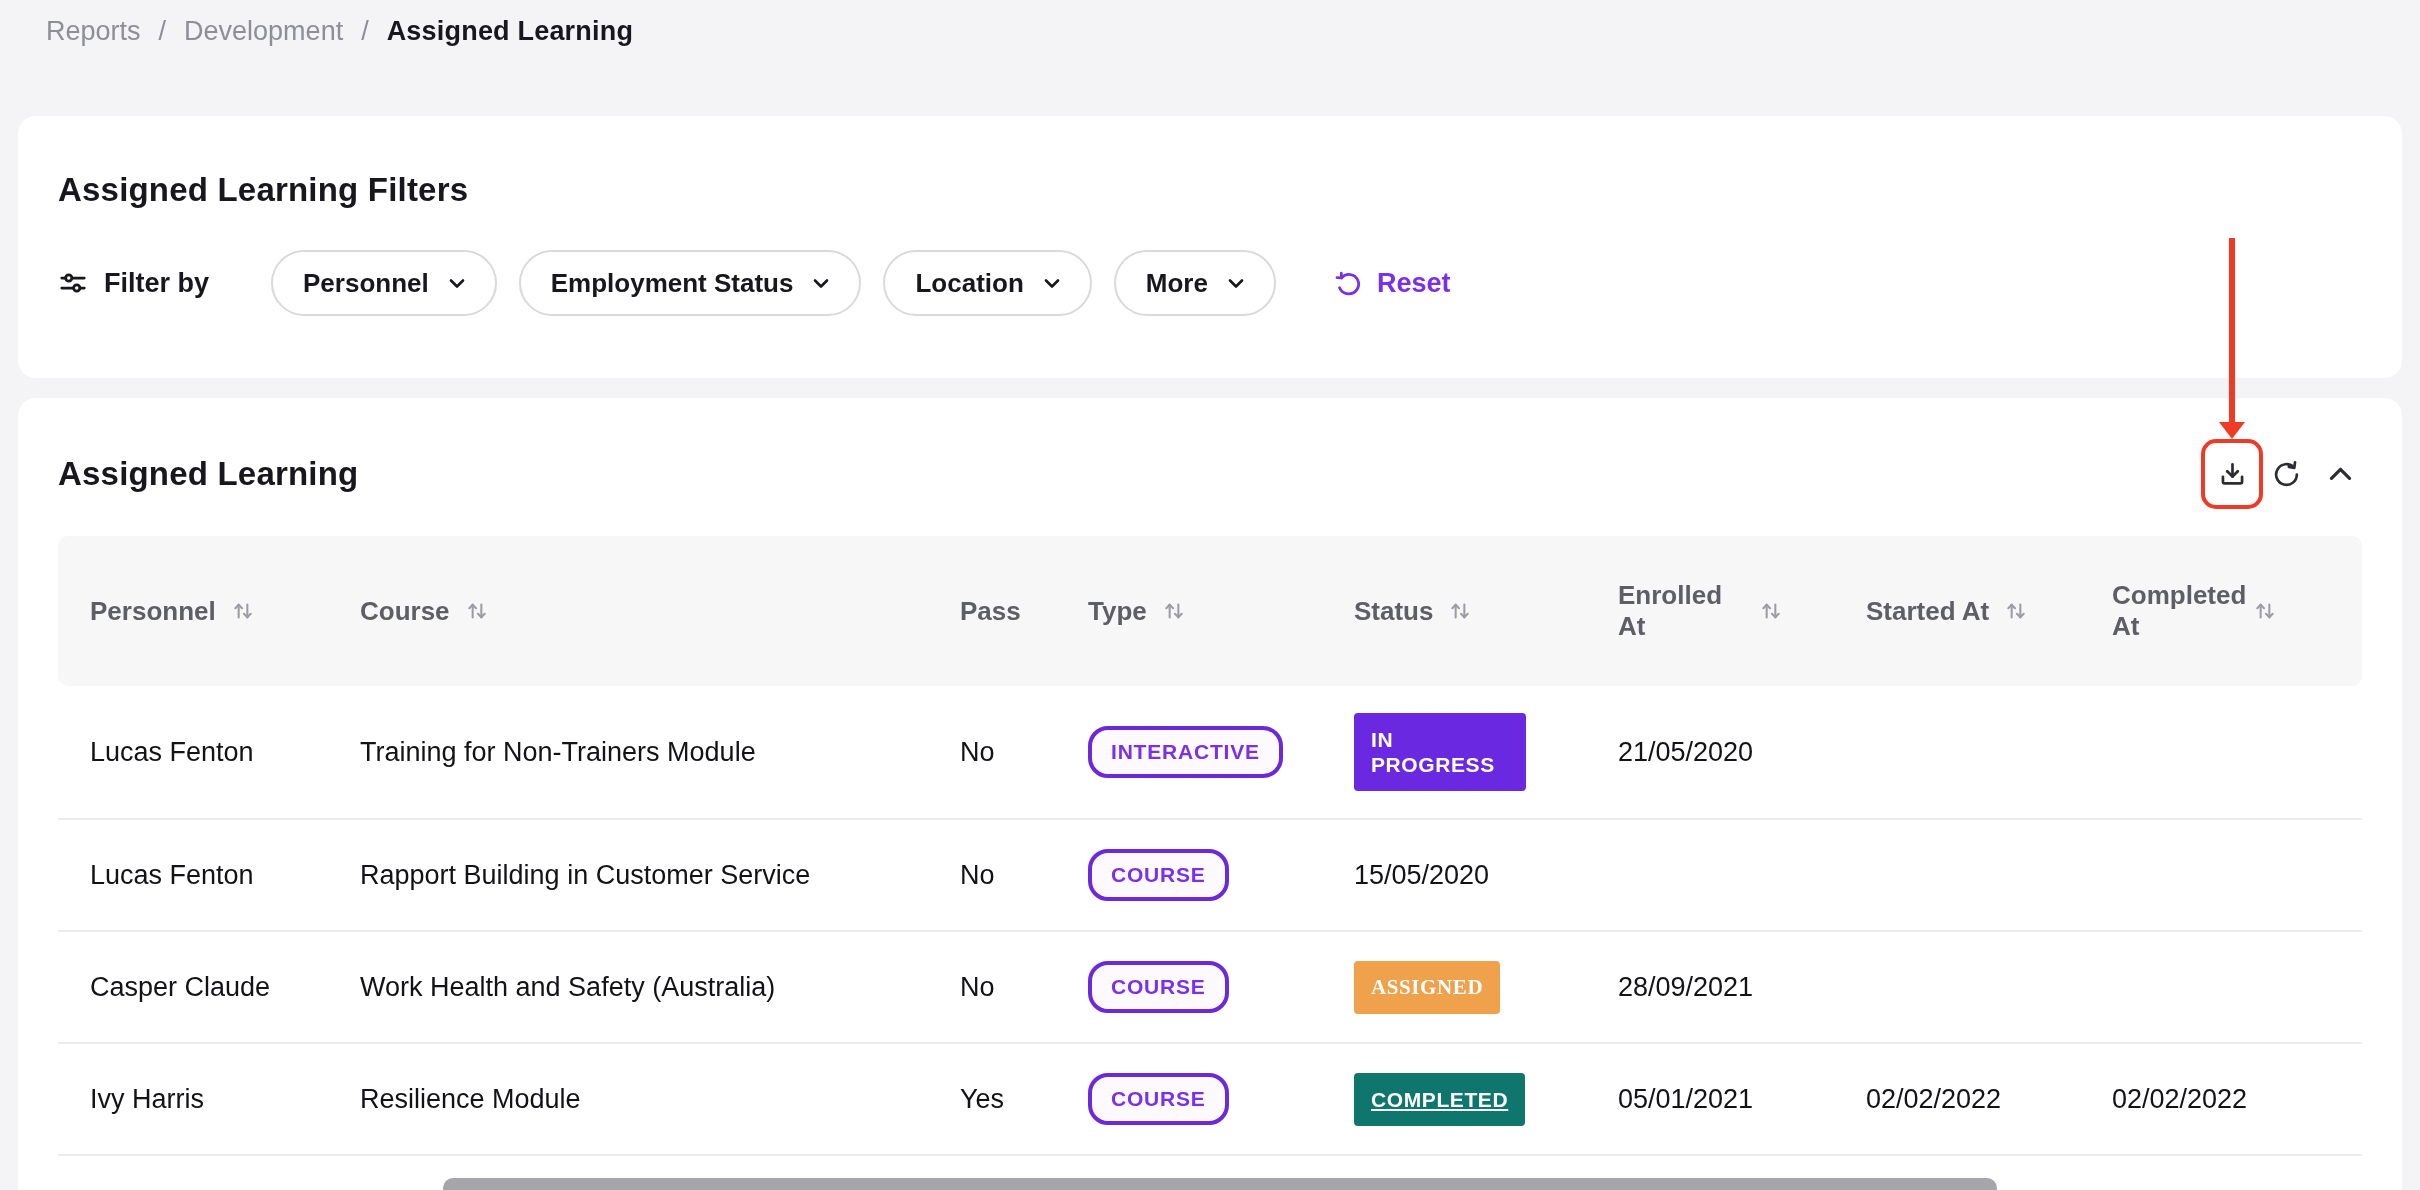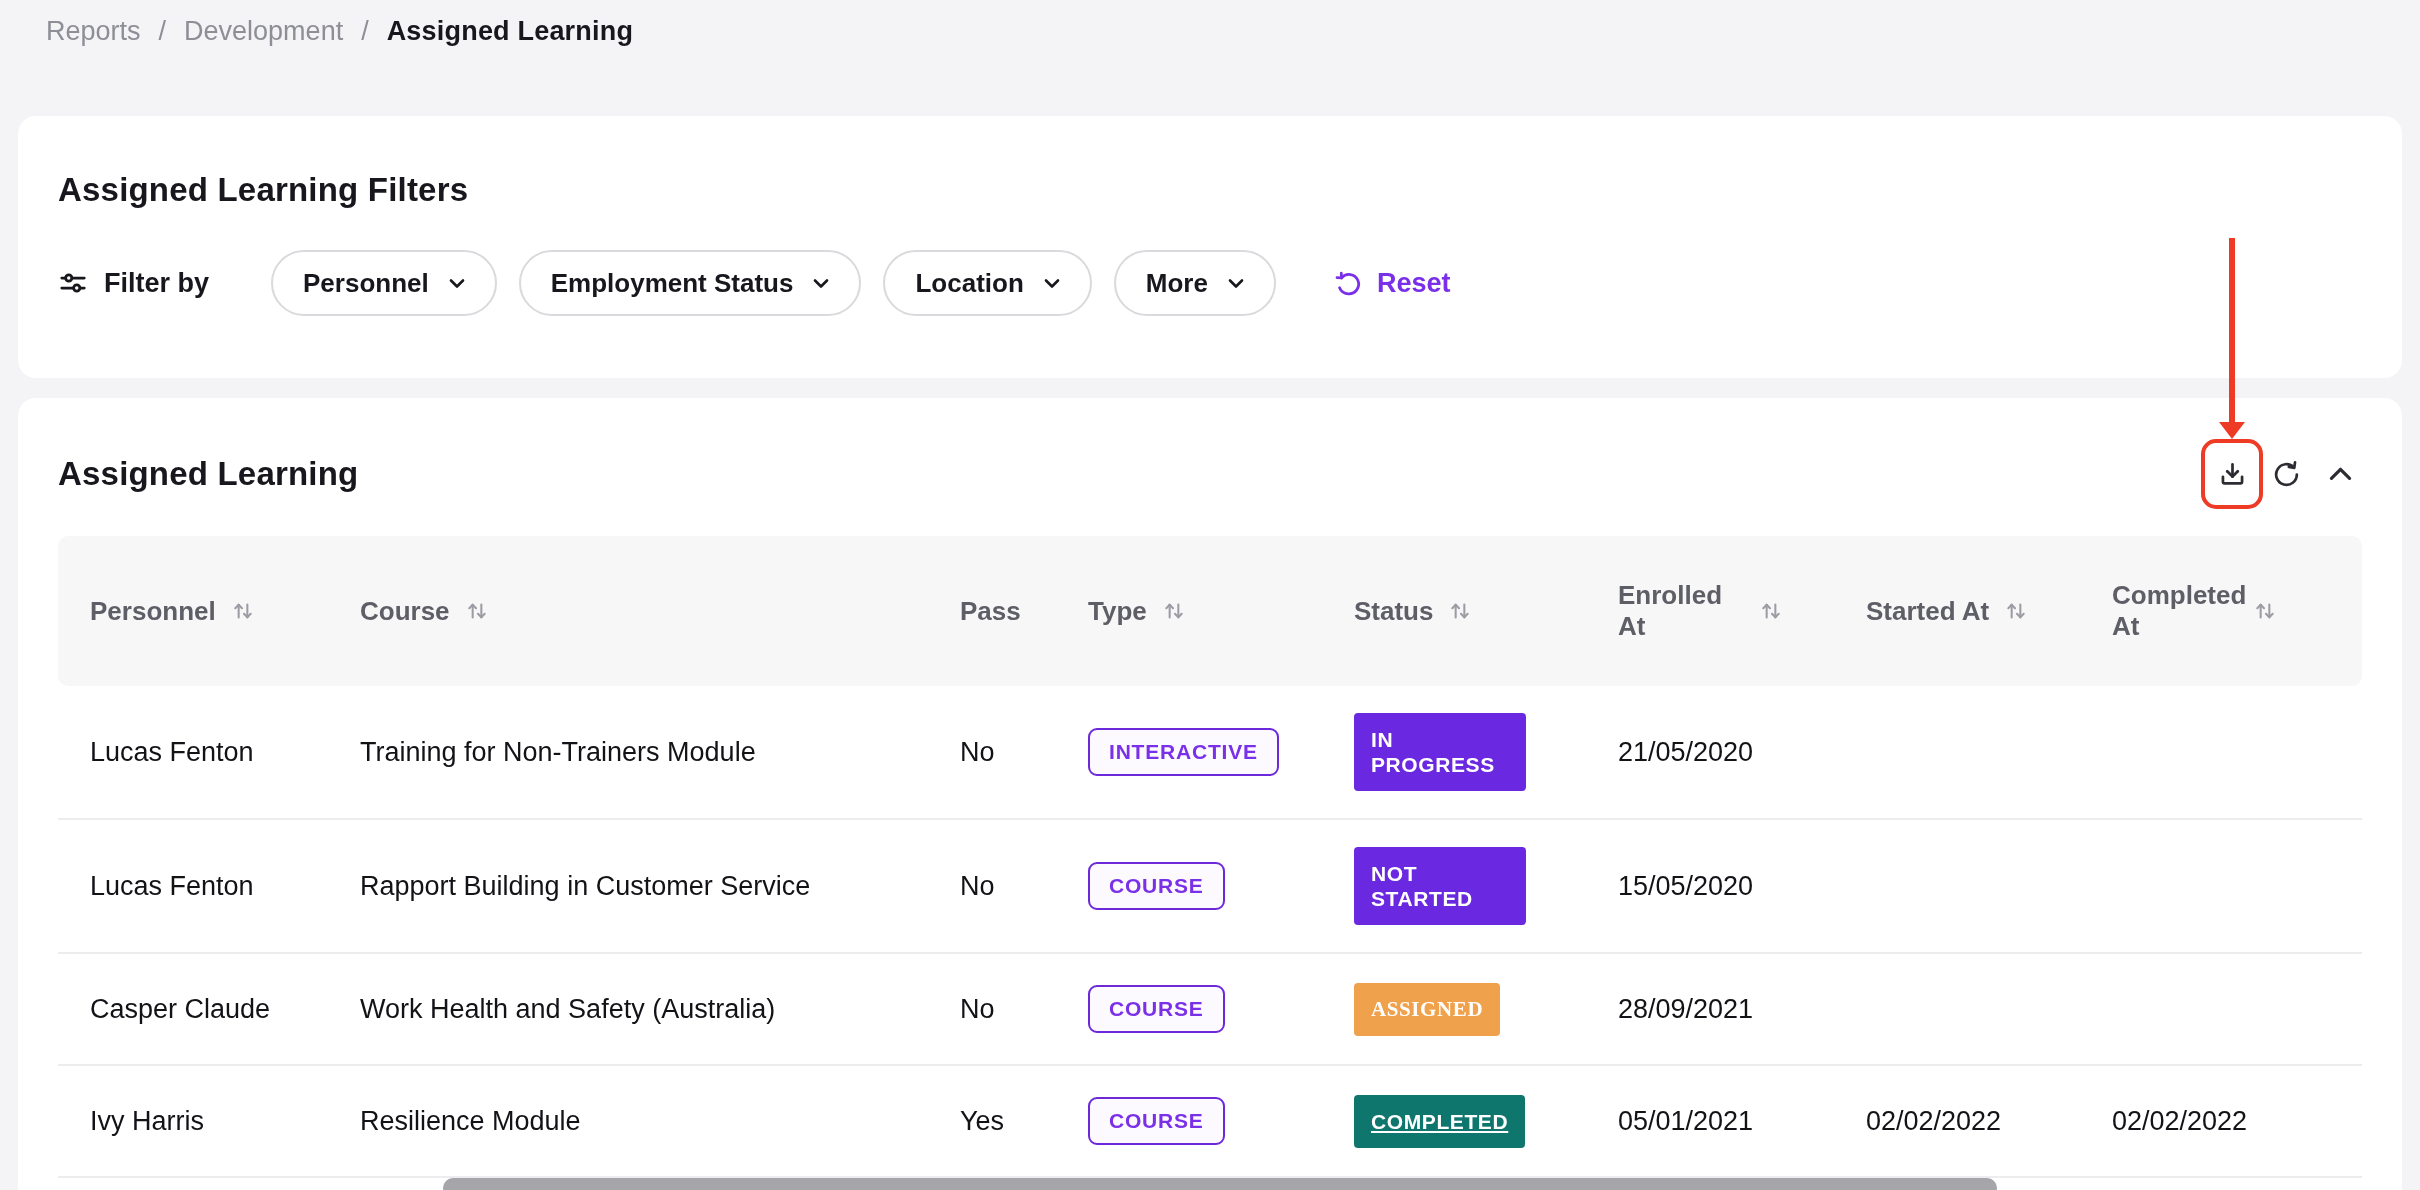--- a/index.html
+++ b/index.html
@@ -44,21 +44,21 @@
 
   .table { margin:0 40px; }
   .thead { display:grid; grid-template-columns:var(--cols); background:#f7f7f8; border-radius:10px; height:150px; align-items:center; color:#5e5e67; font-size:26px; font-weight:700; }
   .th { display:flex; align-items:center; gap:14px; padding-left:32px; }
   .th:nth-child(n+6) .col-label { max-width:126px; }
   .sort-icon { width:26px; height:26px; color:#9c9ca4; flex:none; cursor:pointer; }
 
   .trow { display:grid; grid-template-columns:var(--cols); align-items:center; min-height:112px; padding:27px 0; border-bottom:2px solid #ededf0; font-size:27px; color:#121217; }
   .td { padding-left:32px; }
 
-  .type-badge { display:inline-block; border:2px solid #6d28d9; color:var(--accent); background:#fcfaff; border-radius:9px; padding:10px 19px; font-size:21px; font-weight:700; letter-spacing:.8px; white-space:nowrap; }
+  .type-badge { display:inline-block; border:4px solid #6d28d9; color:var(--accent); background:#fcfaff; border-radius:20px; padding:10px 19px; font-size:21px; font-weight:700; letter-spacing:.8px; white-space:nowrap; }
   .status-badge { display:inline-block; color:#fff; border-radius:4px; padding:14px 17px; font-size:21px; font-weight:700; letter-spacing:.6px; line-height:25px; max-width:172px; }
 
   
   .annotation-arrow { position:absolute; left:2229px; top:238px; width:6px; height:184px; background:var(--red); z-index:10; }
   .annotation-arrow::after { content:""; position:absolute; top:100%; left:50%; transform:translateX(-50%); border:13px solid transparent; border-top:17px solid var(--red); border-bottom:0; }
 
   .bottom-bar { position:absolute; left:443px; top:1178px; width:1554px; height:20px; border-radius:10px; background:#a6a6aa; }
 </style>
 </head>
 <body>
@@ -255,21 +255,20 @@
     <div class="td">21/05/2020</div>
     <div class="td"></div>
     <div class="td"></div>
   </div>
 
   <div class="trow">
     <div class="td">Lucas Fenton</div>
     <div class="td">Rapport Building in Customer Service</div>
     <div class="td">No</div>
     <div class="td"><span class="type-badge">COURSE</span></div>
-    <div class="td"><span class="status-badge" style="background: rgb(106, 40, 224);">NOT STARTED</span></div>
     <div class="td">15/05/2020</div>
     <div class="td"></div>
     <div class="td"></div>
   </div>
 
   <div class="trow">
     <div class="td">Casper Claude</div>
     <div class="td">Work Health and Safety (Australia)</div>
     <div class="td">No</div>
     <div class="td"><span class="type-badge">COURSE</span></div>

